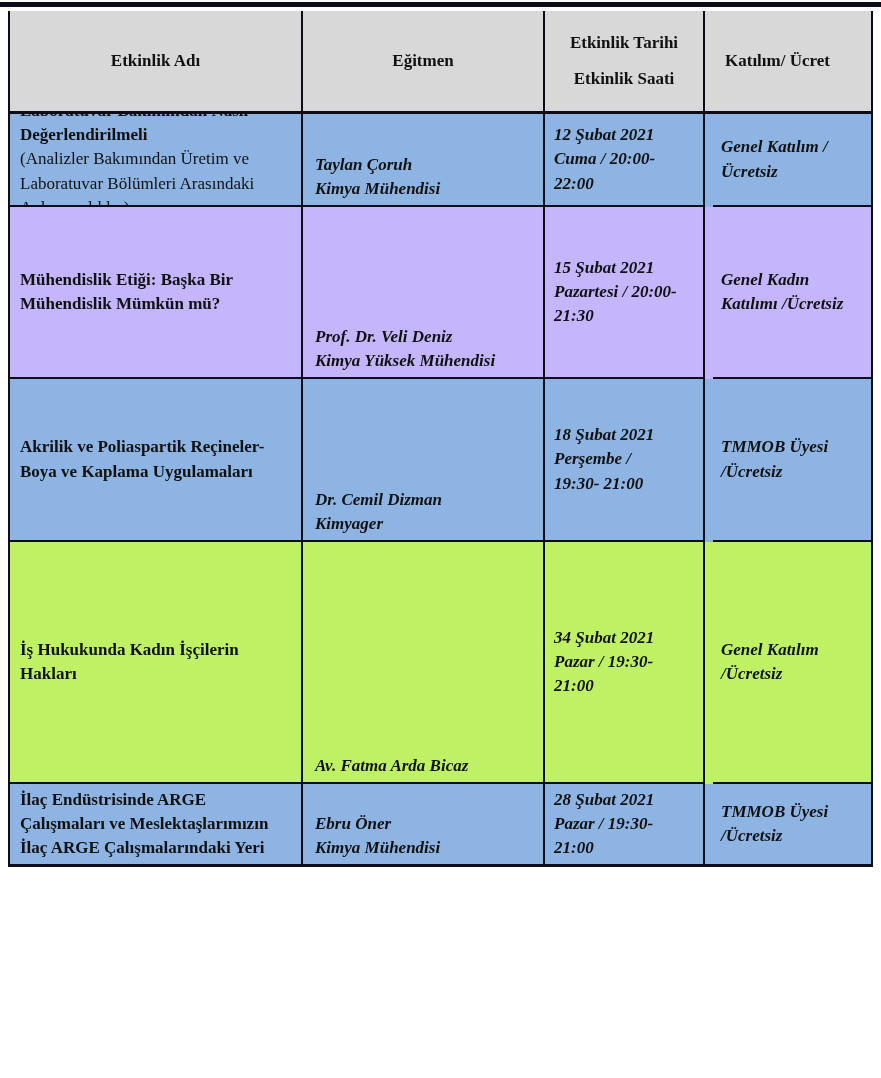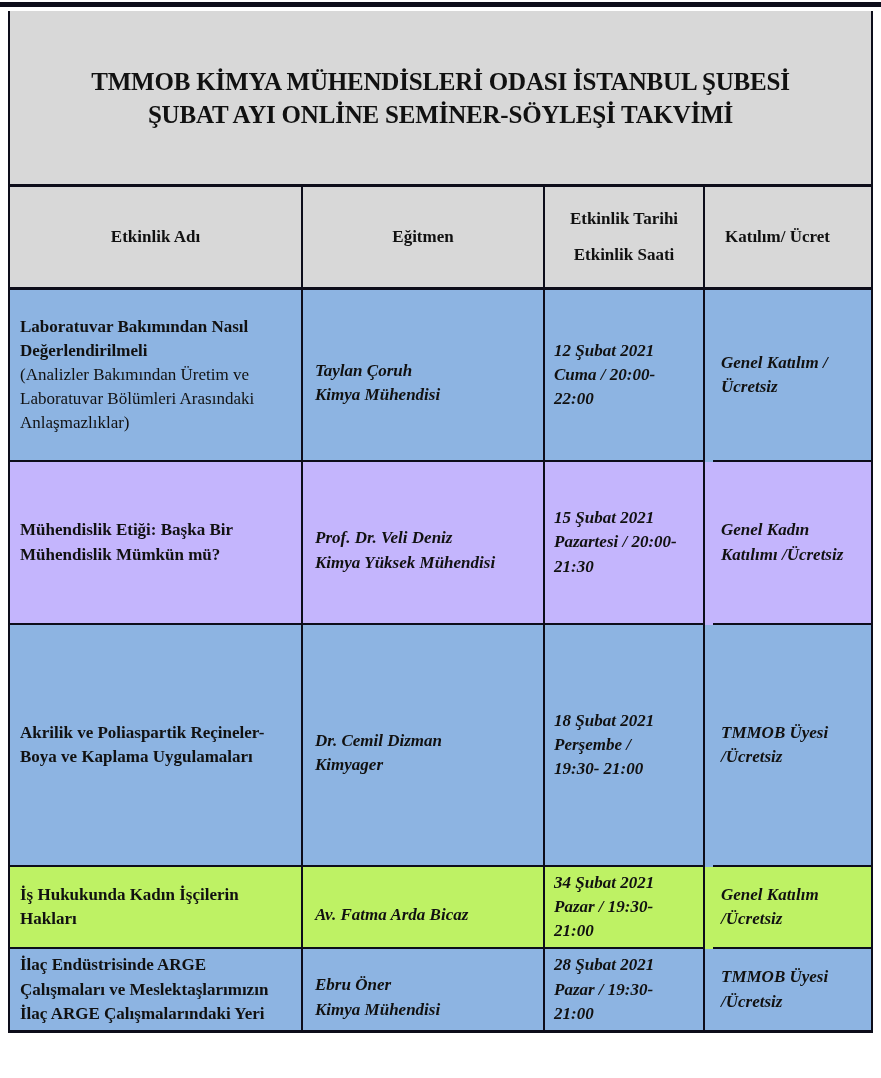--- a/index.html
+++ b/index.html
@@ -58,37 +58,33 @@
     overflow: hidden;
   }
   .cell:last-child { border-right: none; }
   .hrow .cell { border-bottom: 3px solid var(--border, #0d0d1a); font-weight: bold; }
   .trow .cell { border-bottom: 2px solid var(--border, #0d0d1a); }
   .trow:last-of-type .cell { border-bottom: none; }
   .hc-center { align-items: center; text-align: center; }
   .hc-left { padding-left: 20px; }
   .hdr-gap { margin-top: 11px; }
   .c-event { padding: 4px 6px 4px 10px; }
-  .c-trainer { padding: 20px 4px 4px 12px; font-weight: bold; font-style: italic; }
+  .c-trainer { padding: 20px 4px 4px 12px; font-weight: bold; font-style: italic; justify-content: flex-end; }
   .c-date { padding: 4px 1px 4px 9px; font-weight: bold; font-style: italic; }
   .c-part { padding: 4px 2px 4px 8px; font-weight: bold; font-style: italic; margin-left: 8px; }
   .event-title { font-weight: bold; }
   .event-subtitle { font-weight: normal; }
 </style>
 </head>
 <body>
 
 <div class="top-rule"></div>
 
 <div class="doc-table">
 
-  <div class="title-cell">
-    <div>TMMOB KİMYA MÜHENDİSLERİ ODASI İSTANBUL ŞUBESİ</div>
-    <div>ŞUBAT AYI ONLİNE SEMİNER-SÖYLEŞİ TAKVİMİ</div>
-  </div>
 
   <div class="hrow">
     <div class="cell hc-center">Etkinlik Adı</div>
     <div class="cell hc-center">Eğitmen</div>
     <div class="cell hc-center">
       <span>Etkinlik Tarihi</span>
       <span class="hdr-gap">Etkinlik Saati</span>
     </div>
     <div class="cell hc-left">Katılım/ Ücret</div>
   </div>

